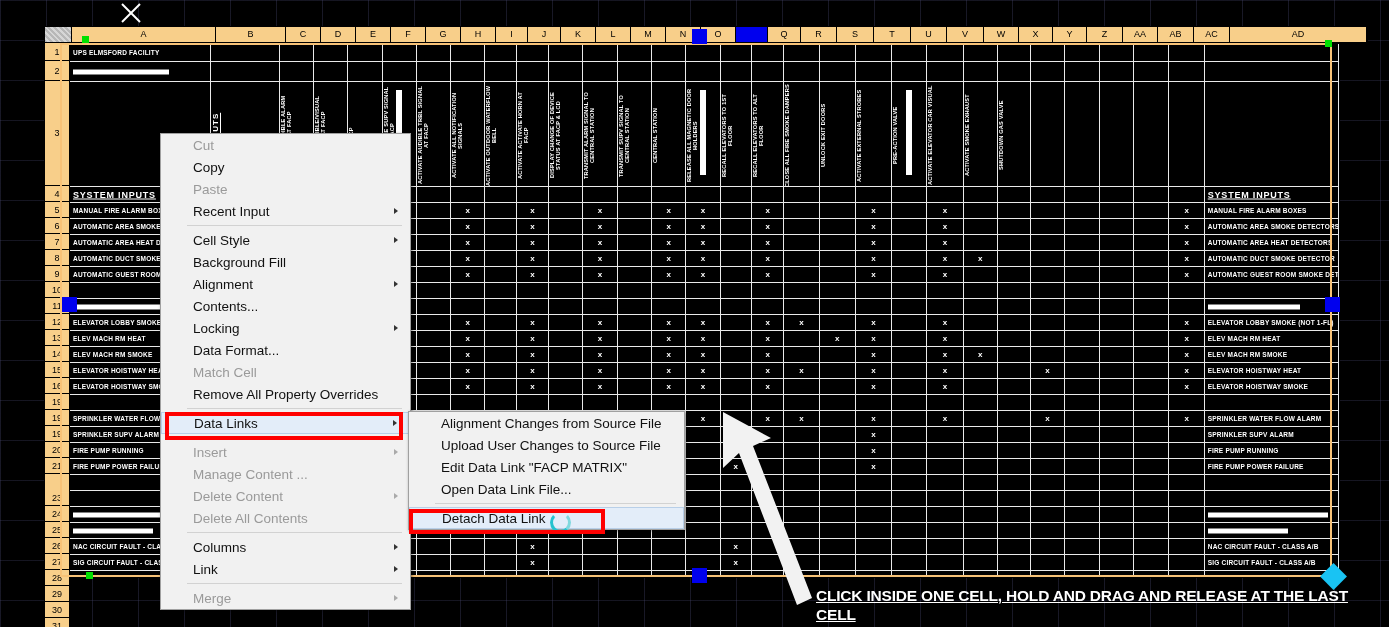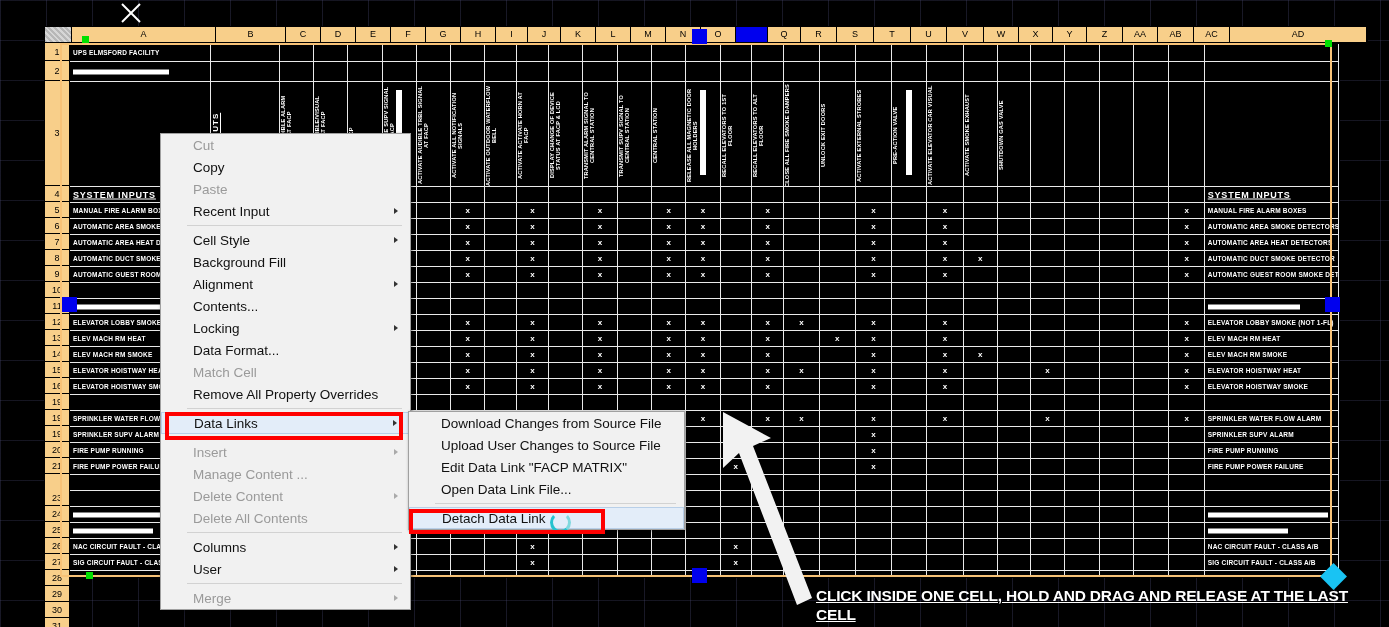--- a/index.html
+++ b/index.html
@@ -1535,34 +1535,34 @@
       </div>
       <div class="mi dis">
         <span>Delete All Contents</span>
       </div>
       <div class="msep"></div>
       <div class="mi">
         <span>Columns</span>
         <span class="arrow"></span>
       </div>
       <div class="mi">
-        <span>User</span>
+        <span>Link</span>
         <span class="arrow"></span>
       </div>
       <div class="msep"></div>
       <div class="mi dis">
         <span>Merge</span>
         <span class="arrow"></span>
       </div>
     </div>
   <div class="redbox" style="left:165px;top:412px;width:238px;height:28px;"></div>
 
   <div class="menu" id="submenu">
       <div class="mi">
-        <span>Download Changes from Source File</span>
+        <span>Alignment Changes from Source File</span>
       </div>
       <div class="mi">
         <span>Upload User Changes to Source File</span>
       </div>
       <div class="mi">
         <span>Edit Data Link "FACP MATRIX"</span>
       </div>
       <div class="mi">
         <span>Open Data Link File...</span>
       </div>

